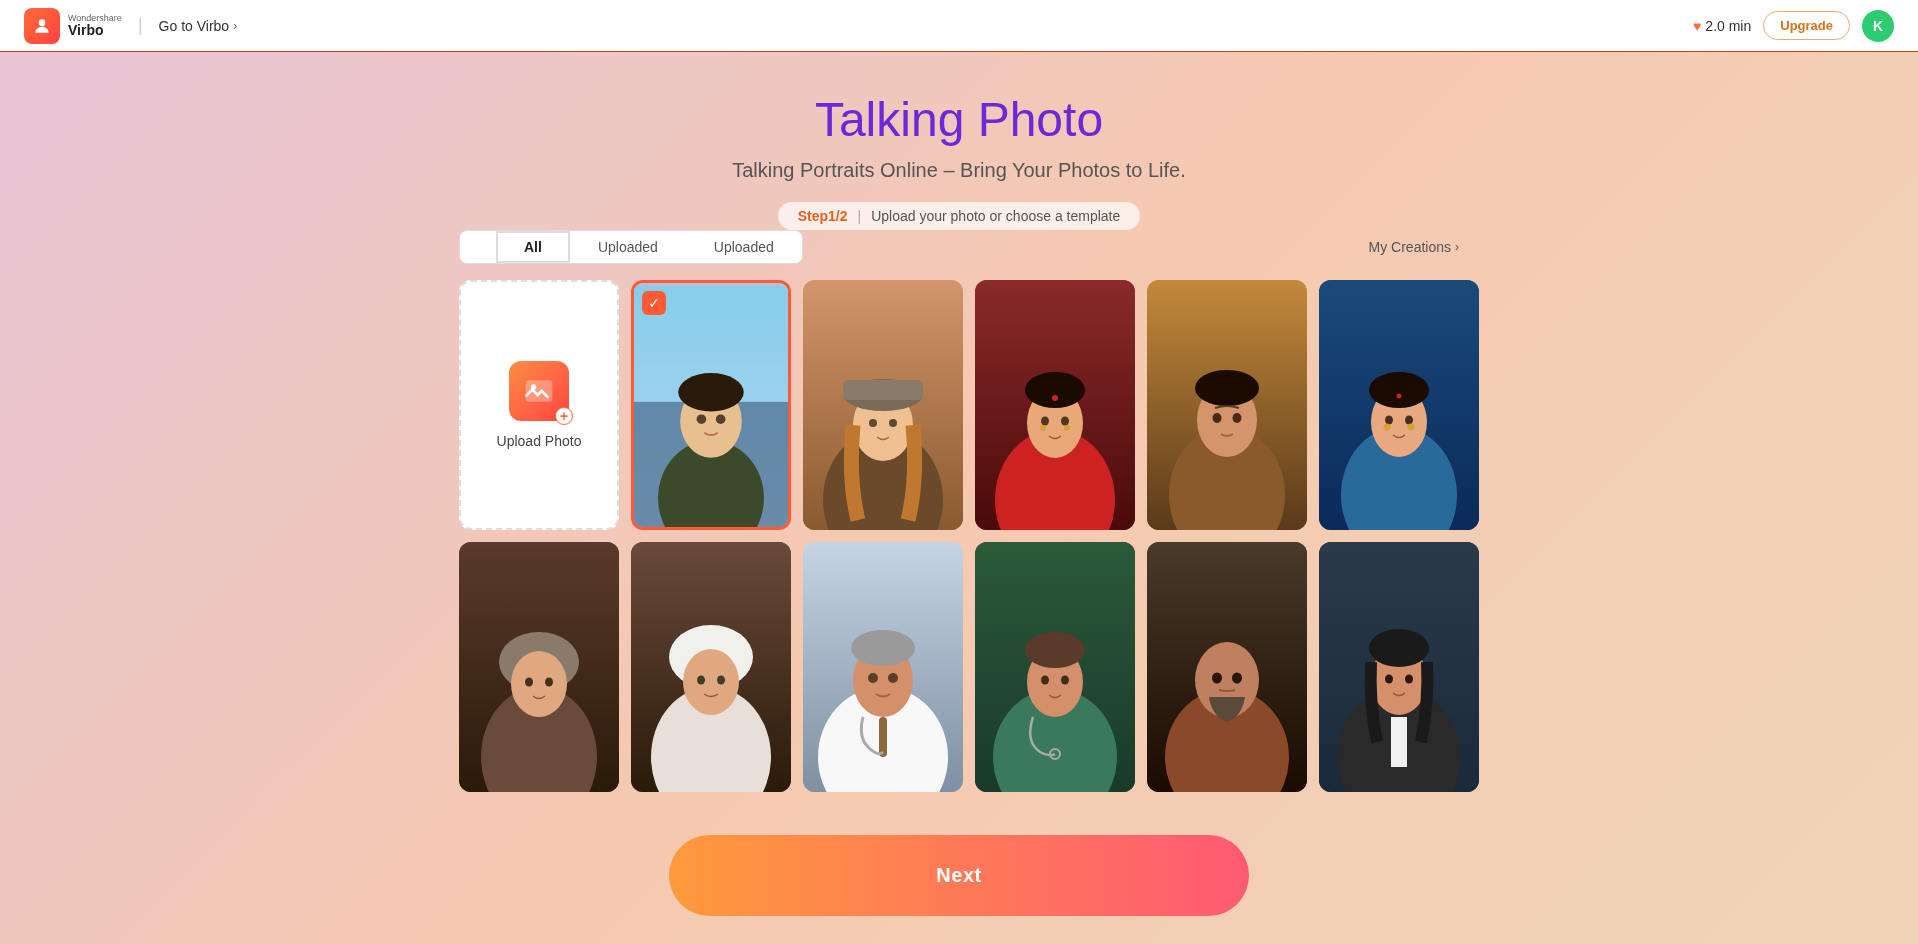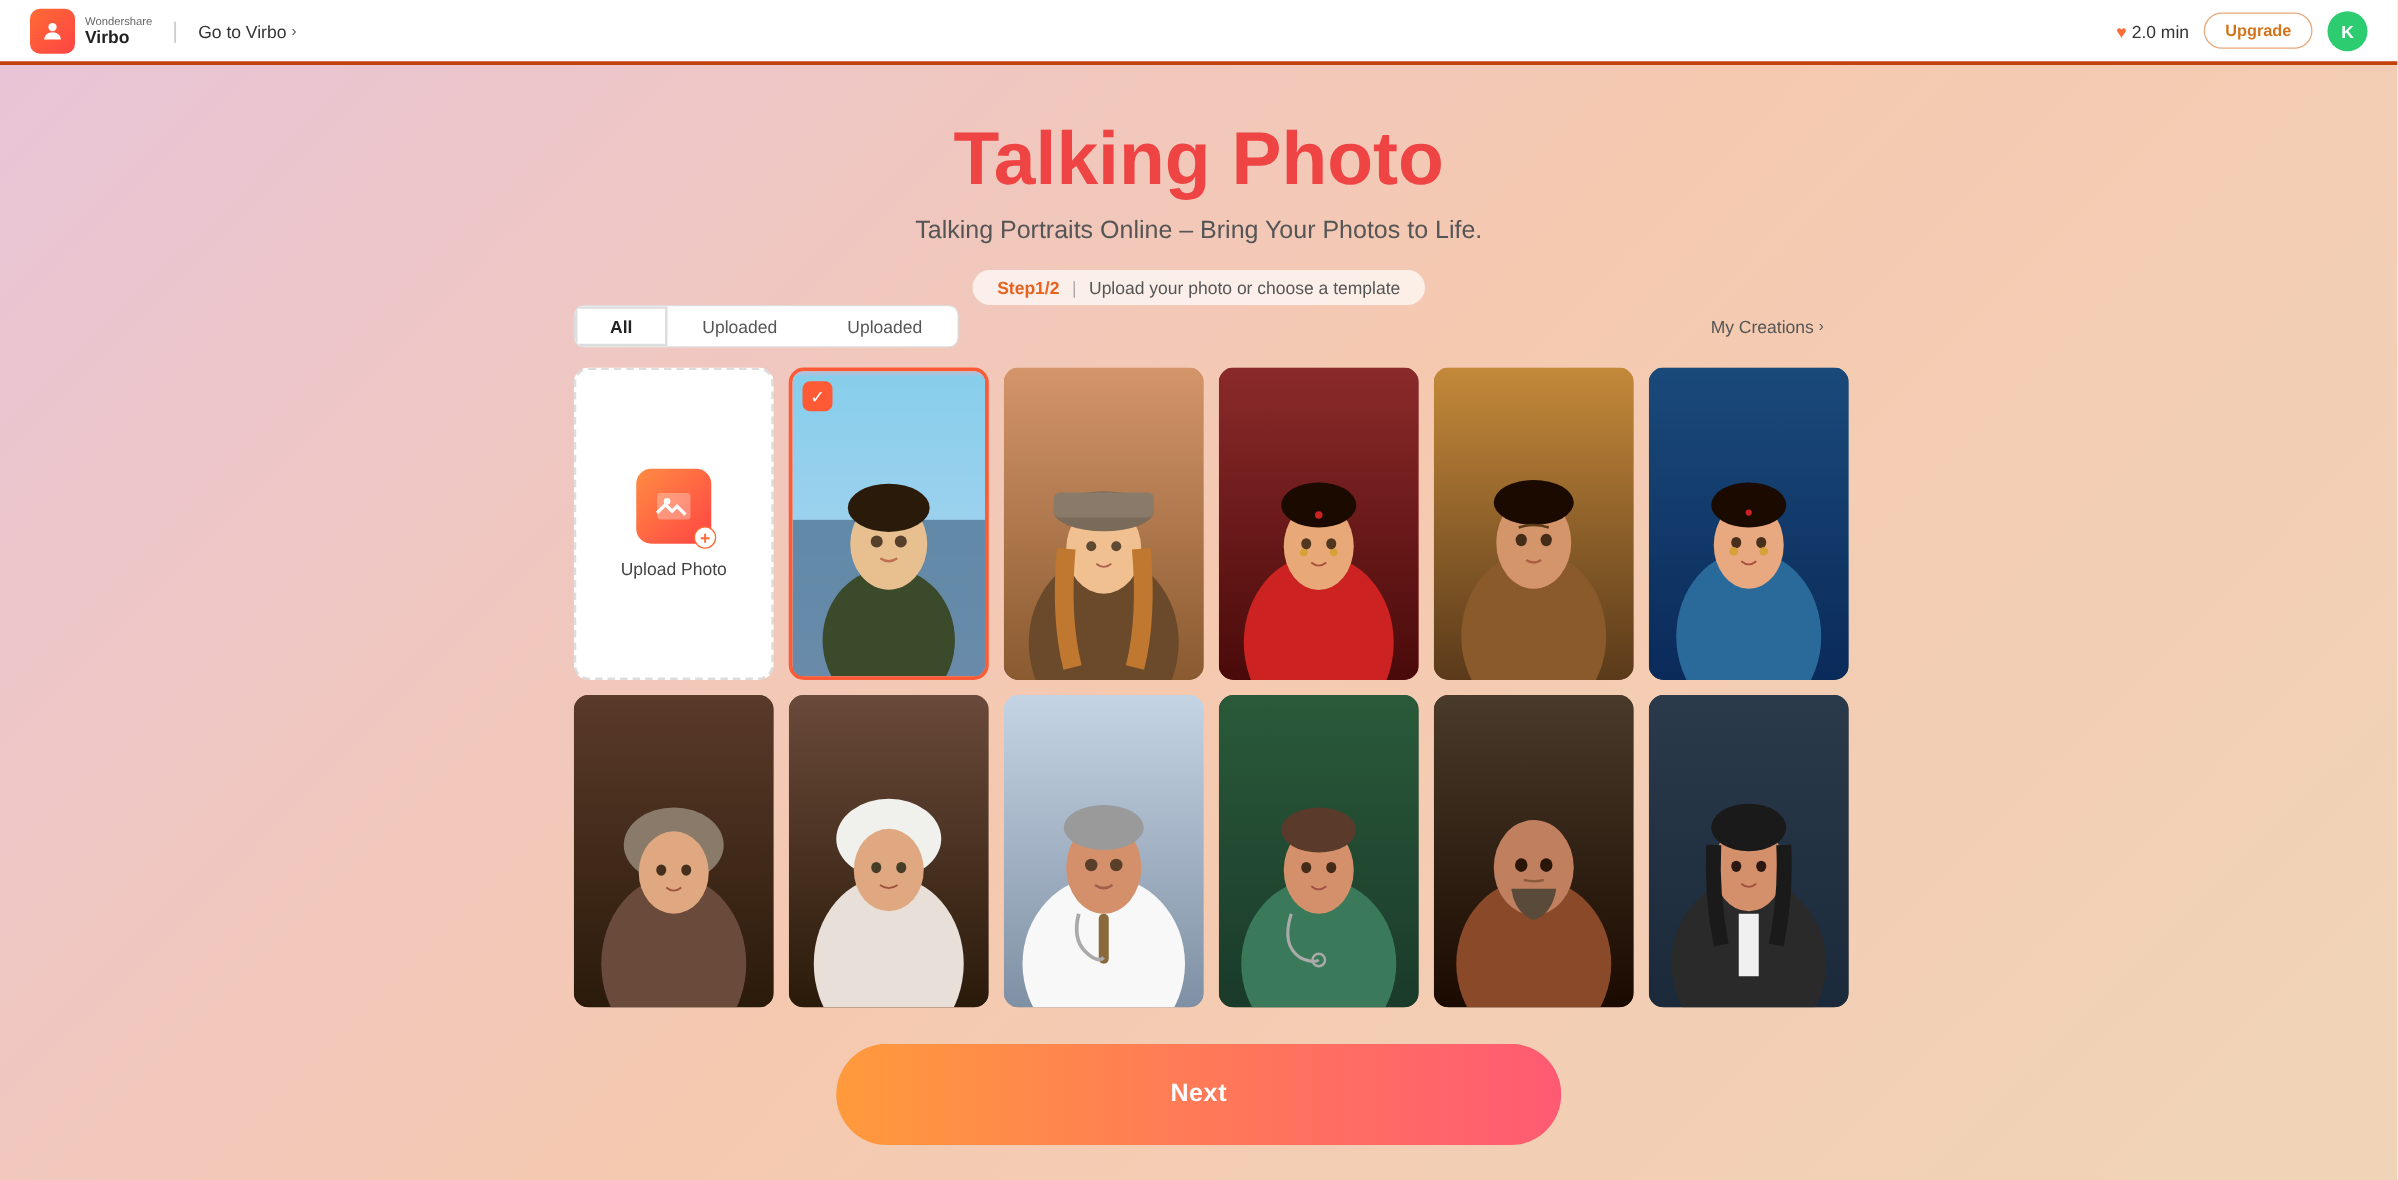--- a/index.html
+++ b/index.html
@@ -12,21 +12,21 @@
     }
 
     
     .header {
       display: flex;
       align-items: center;
       justify-content: space-between;
       padding: 0 24px;
       height: 52px;
       background: white;
-      border-bottom: 3px solid #c2410c;
+      border-bottom: 1px solid #c2410c;
     }
     .header-left {
       display: flex;
       align-items: center;
       gap: 16px;
     }
     .logo {
       display: flex;
       align-items: center;
       gap: 8px;
@@ -113,23 +113,23 @@
     }
 
     
     .main {
       padding: 40px 20px 100px;
       display: flex;
       flex-direction: column;
       align-items: center;
     }
     .page-title {
-      font-size: 60px;
-      font-weight: 700;
-      color: #ef4444;
+      font-size: 48px;
+      font-weight: 400;
+      color: #6d28d9;
       margin-bottom: 12px;
     }
     .page-subtitle {
       font-size: 20px;
       color: #555;
       margin-bottom: 20px;
     }
     .step-indicator {
       display: flex;
       align-items: center;
@@ -158,20 +158,21 @@
       width: 1000px;
       margin-bottom: 16px;
     }
     .tabs {
       display: flex;
       gap: 0;
       border: 1.5px solid #ddd;
       border-radius: 8px;
       overflow: hidden;
       background: white;
+      padding-left: 36px;
     }
     .tab {
       padding: 8px 28px;
       font-size: 14px;
       font-weight: 500;
       cursor: pointer;
       border: none;
       background: transparent;
       color: #555;
     }

